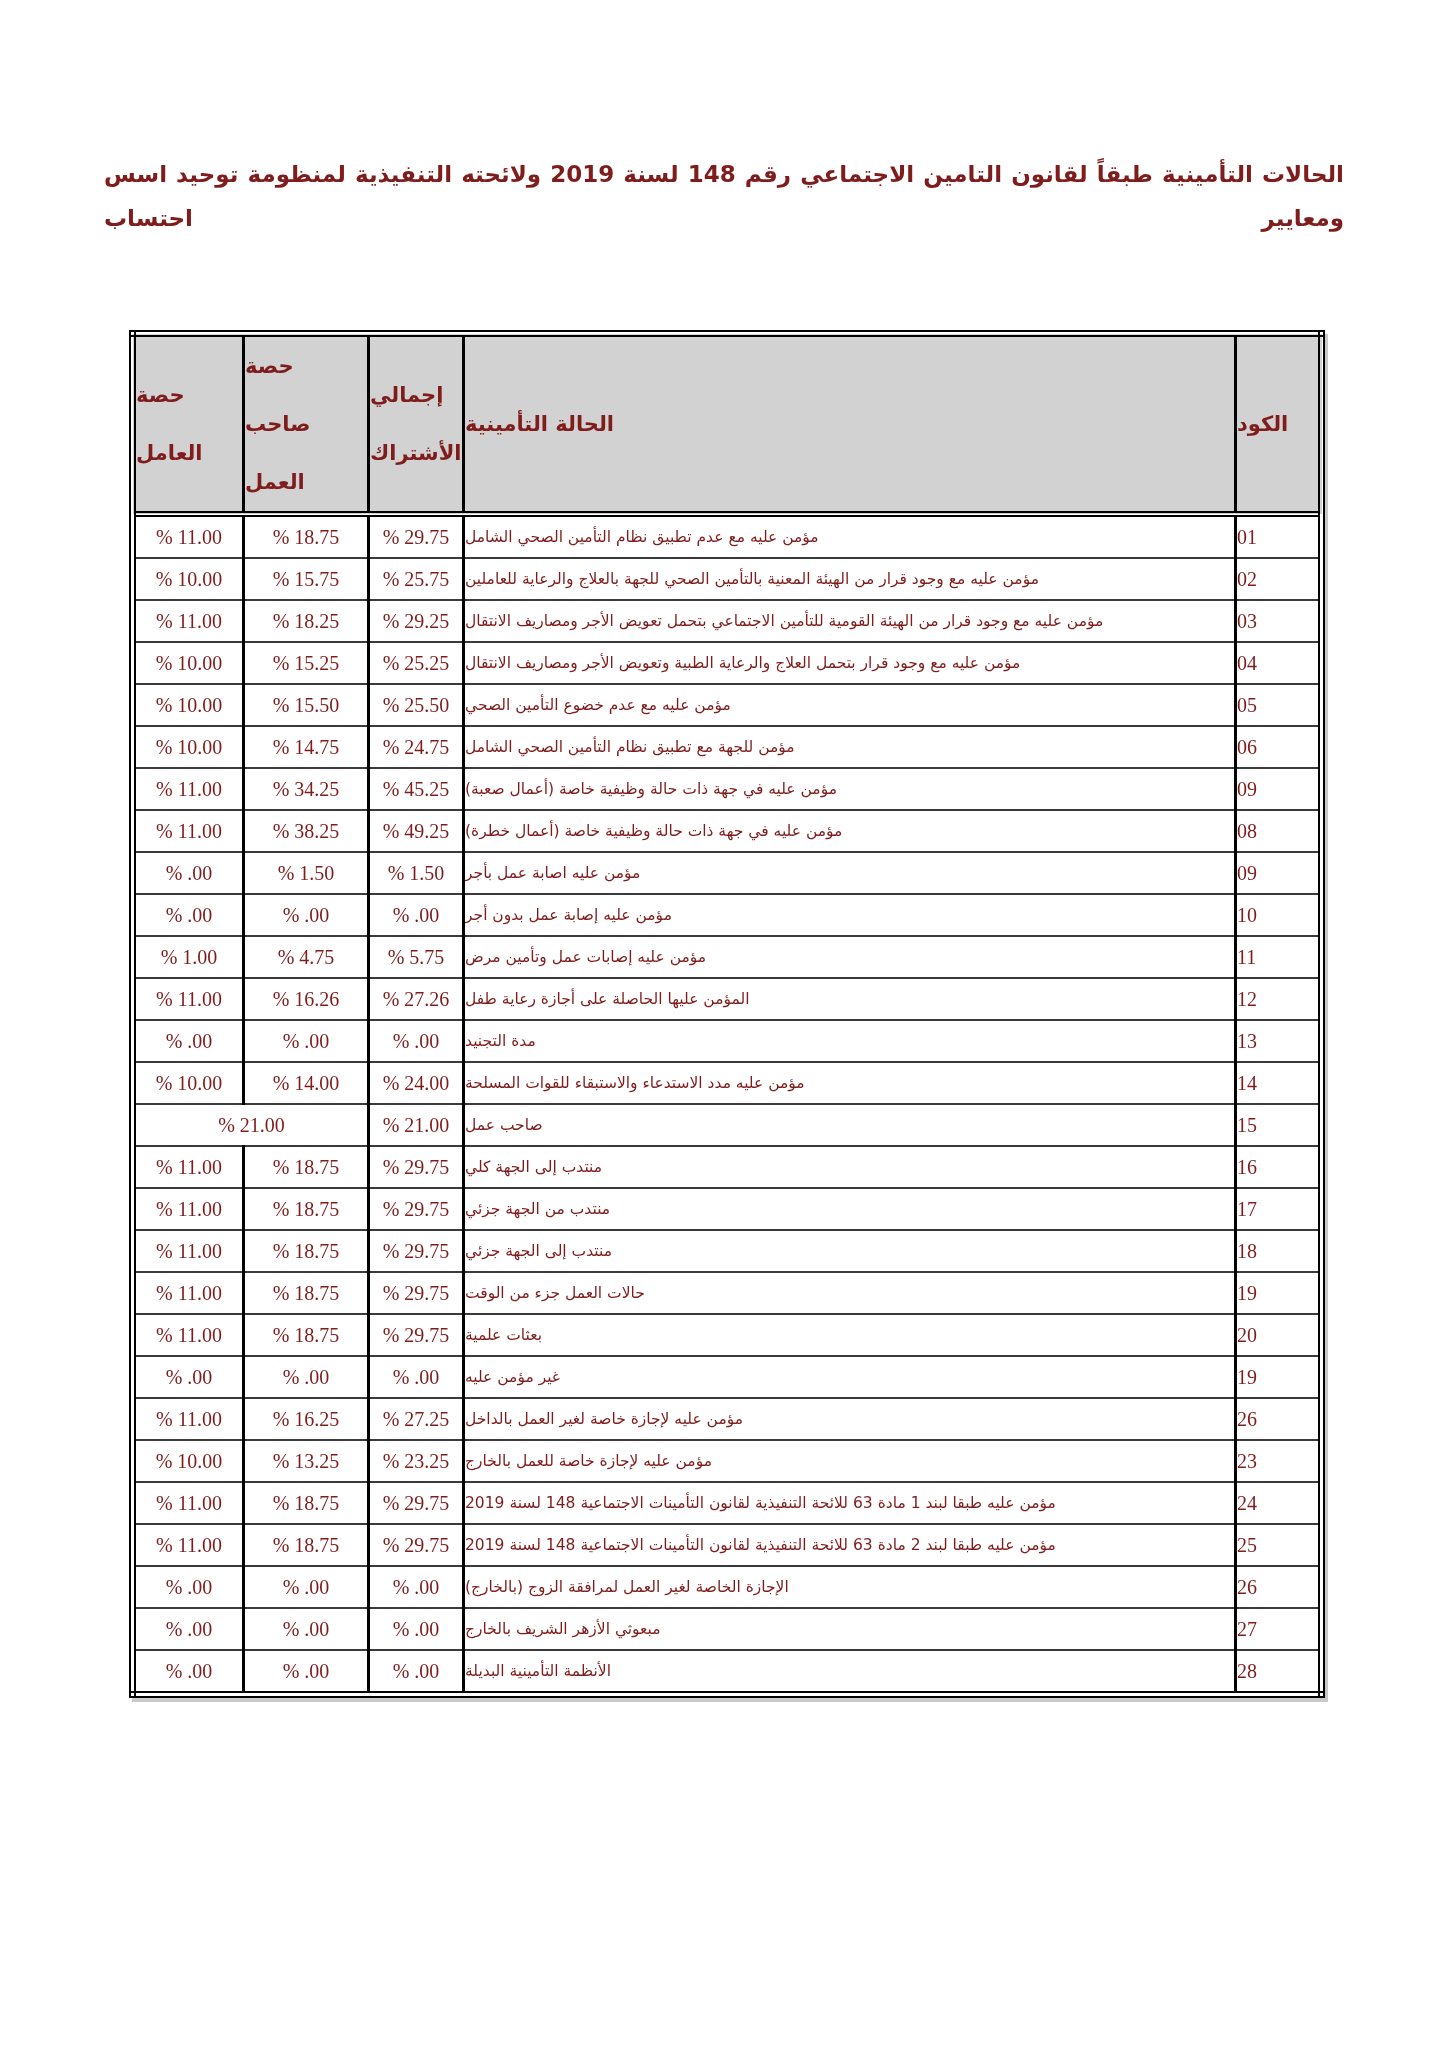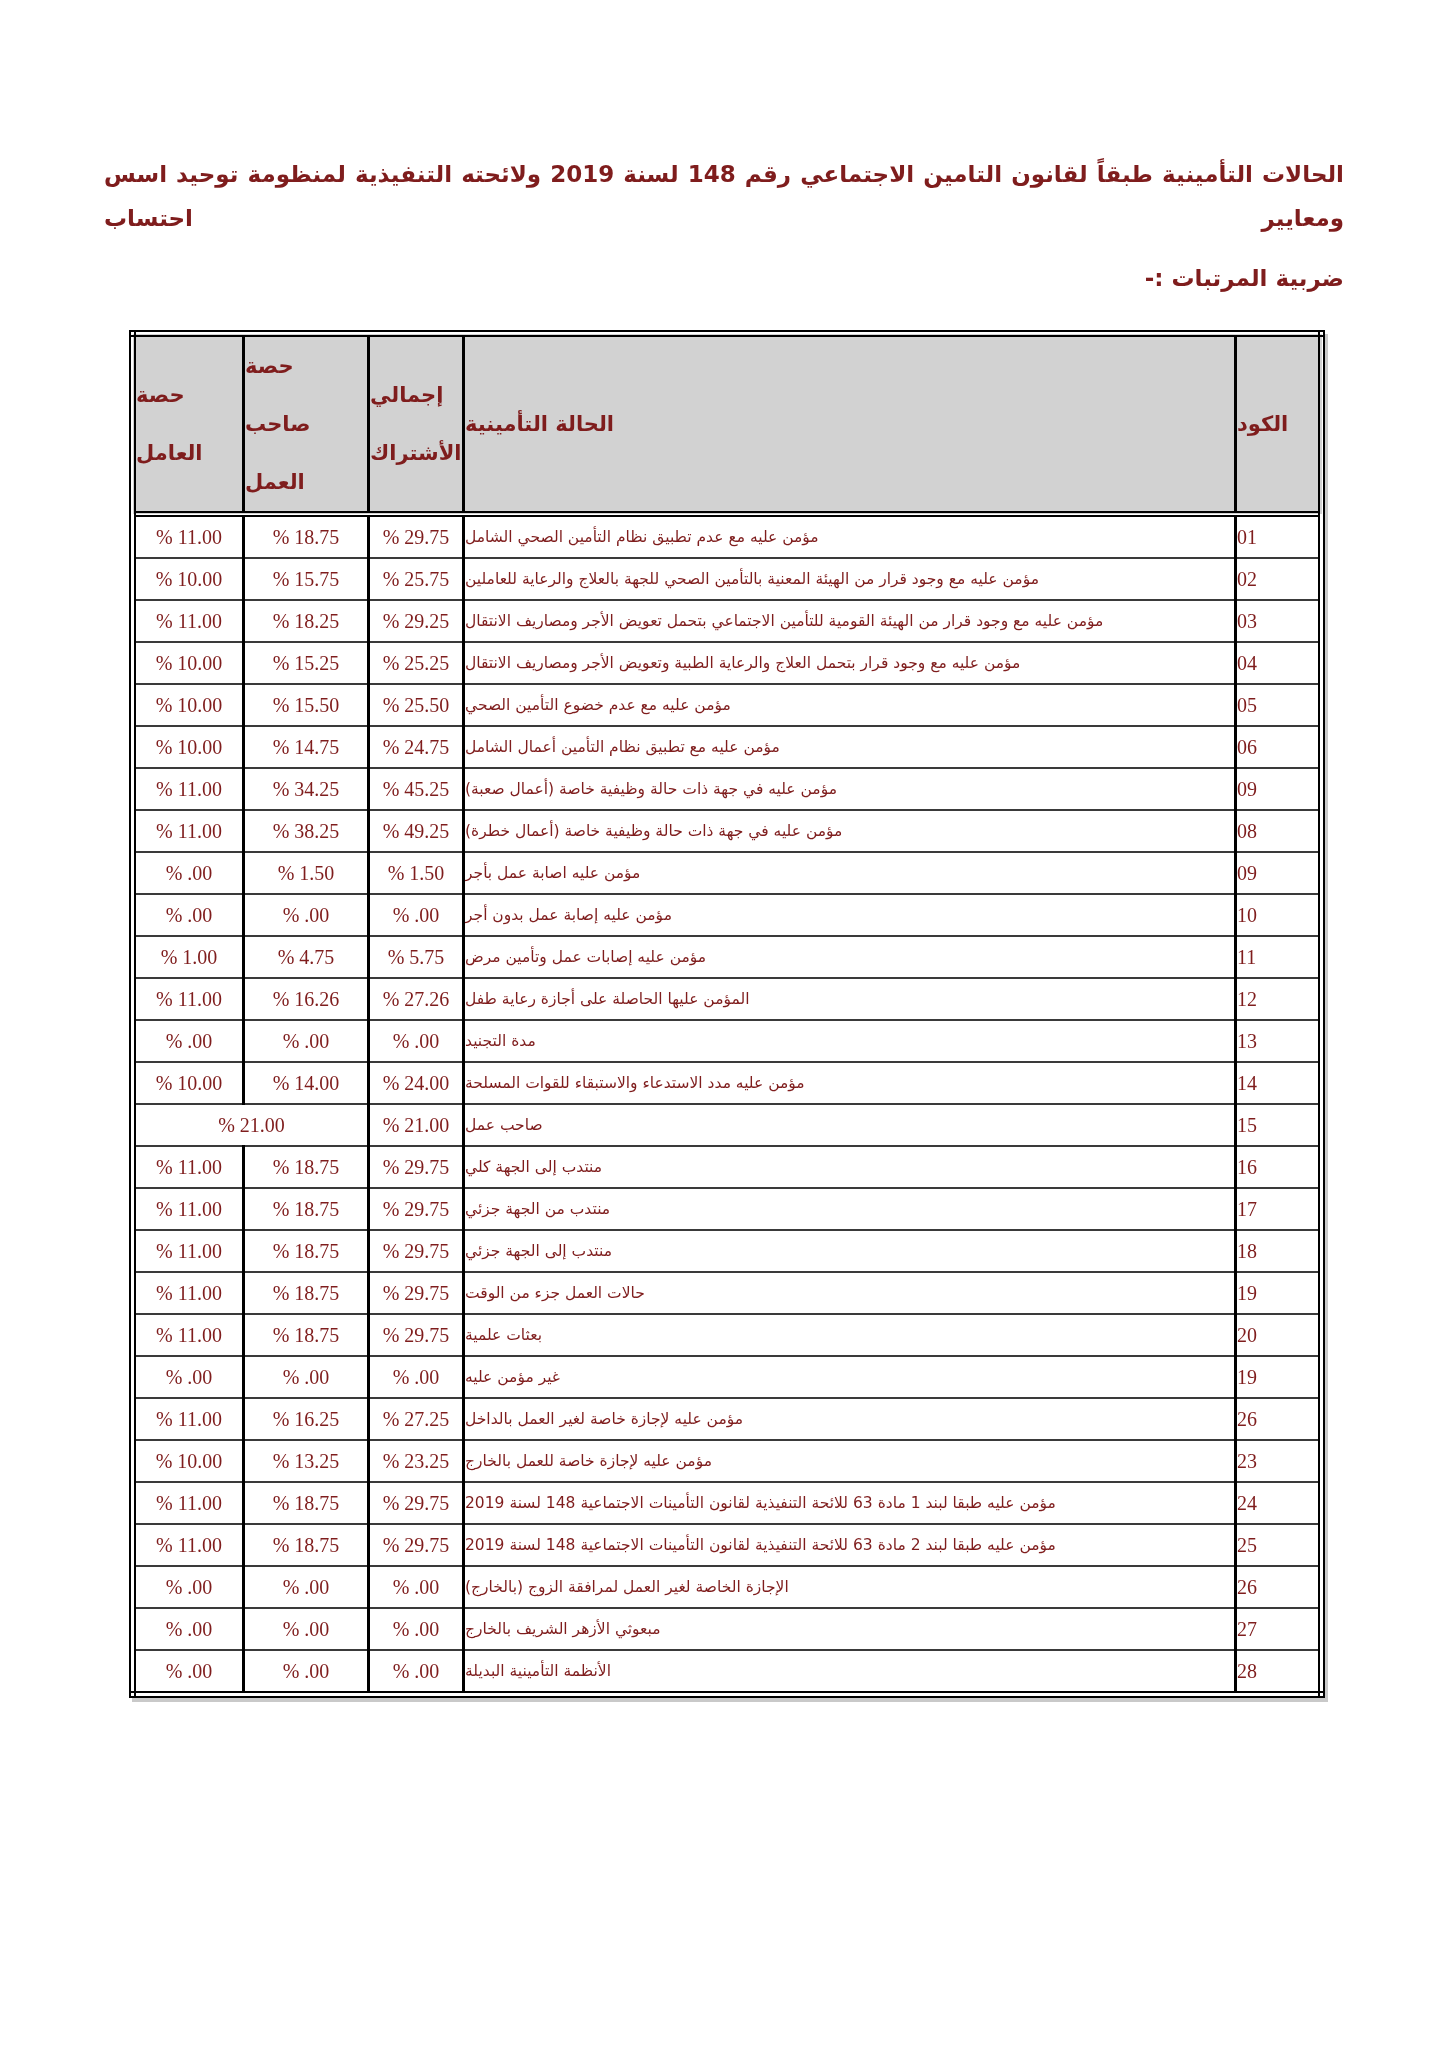--- a/index.html
+++ b/index.html
@@ -85,21 +85,20 @@
     white-space:nowrap;
   }
 </style>
 </head>
 <body>
 
 <div class="page">
 
   <div class="title-line1">الحالات التأمينية طبقاً لقانون التامين الاجتماعي رقم 148 لسنة 2019 ولائحته التنفيذية لمنظومة توحيد اسس ومعايير احتساب</div>
 
-  <div class="title-line2">ضربية المرتبات :-</div>
 
   <table class="main">
     <colgroup>
       <col class="c-code">
       <col class="c-case">
       <col class="c-total">
       <col class="c-employer">
       <col class="c-worker">
     </colgroup>
     <thead>
@@ -155,21 +154,21 @@
         </tr>
         <tr>
           <td class="code">05</td>
           <td class="case">مؤمن عليه مع عدم خضوع التأمين الصحي</td>
           <td class="num">% 25.50</td>
           <td class="num">% 15.50</td>
           <td class="num">% 10.00</td>
         </tr>
         <tr>
           <td class="code">06</td>
-          <td class="case">مؤمن عليه  مع تطبيق نظام التأمين أعمال الشامل</td>
+          <td class="case">مؤمن للجهة  مع تطبيق نظام التأمين الصحي الشامل</td>
           <td class="num">% 24.75</td>
           <td class="num">% 14.75</td>
           <td class="num">% 10.00</td>
         </tr>
         <tr>
           <td class="code">09</td>
           <td class="case">مؤمن عليه في جهة ذات حالة وظيفية خاصة (أعمال صعبة)</td>
           <td class="num">% 45.25</td>
           <td class="num">% 34.25</td>
           <td class="num">% 11.00</td>

